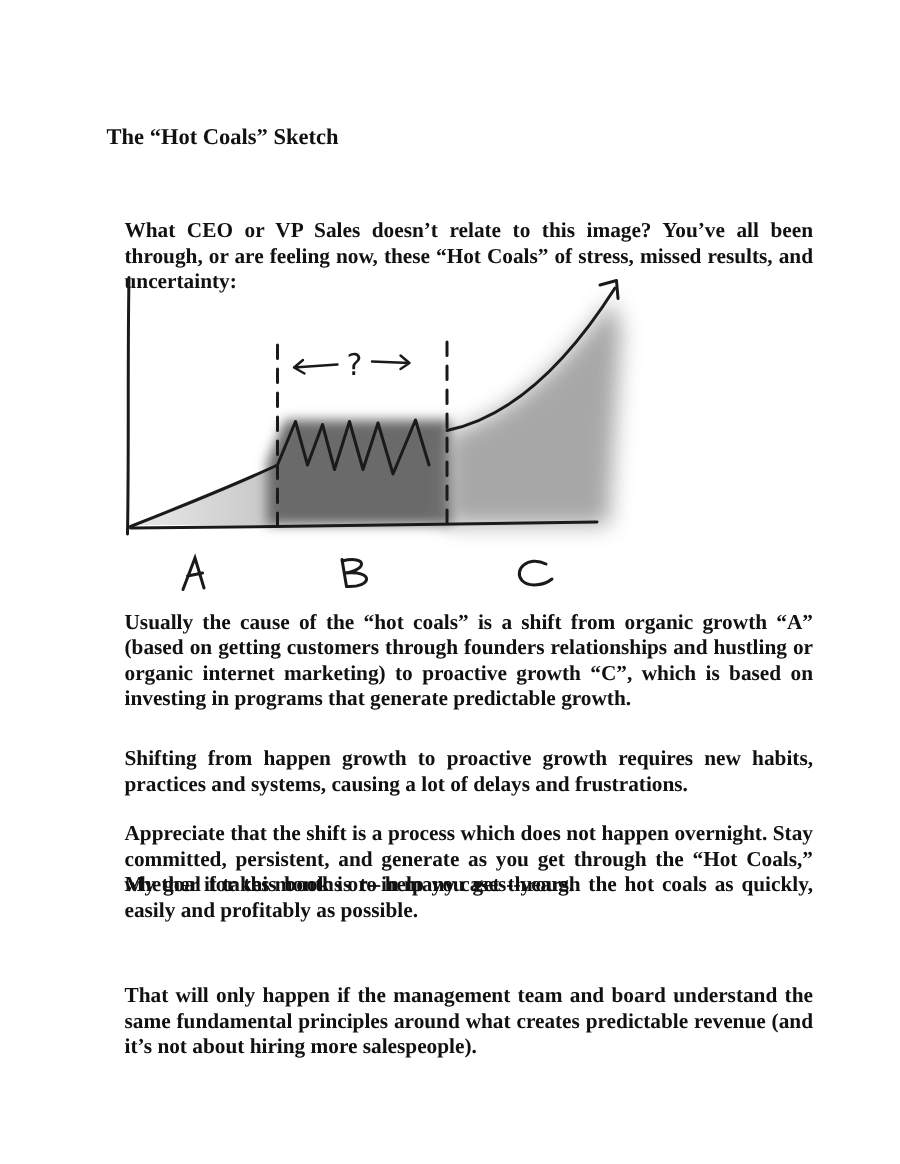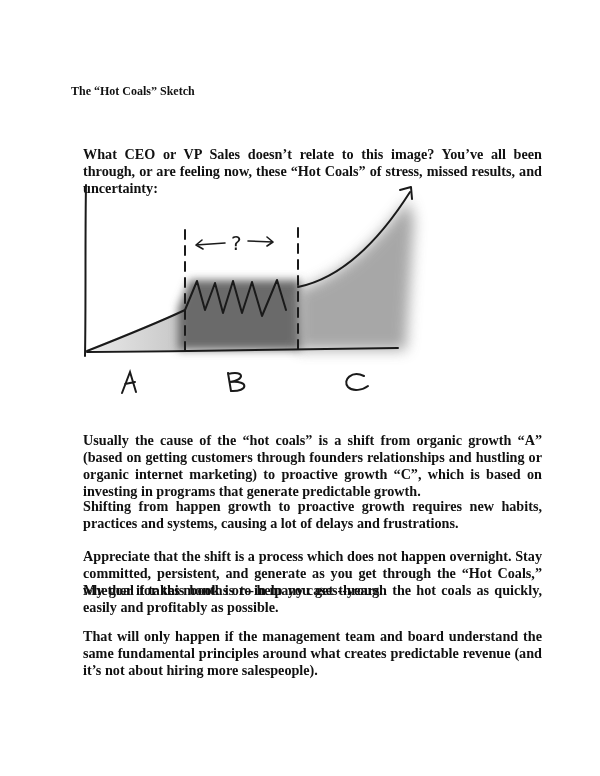--- a/index.html
+++ b/index.html
@@ -1,18 +1,18 @@
 <!DOCTYPE html>
 <html><head>
   <meta charset="utf-8">
   <style>
     html, body { margin: 0; padding: 0; background: #ffffff; }
     body { width: 600px; height: 776px; position: relative; overflow: hidden;
            font-family: "Liberation Serif", serif; color: #111; }
-    .title { position: absolute; left: 71px; top: 84px; font-size: 12px; font-weight: bold; margin: 0; }
+    .title { position: absolute; left: 71px; top: 84px; font-size: 15px; font-weight: bold; margin: 0; }
     .para { position: absolute; left: 71px; width: 459px; font-size: 14.2px; line-height: 17px;
             text-align: justify; margin: 12px; font-weight: bold; }
     #sketch { position: absolute; left: 70px; top: 180px; width: 360px; height: 220px; }
   </style>
 </head>
 <body>
 
 <h1 class="title">The “Hot Coals” Sketch</h1>
 
 <p class="para" style="top:134px;">What CEO or VP Sales doesn’t relate to this image? You’ve all been through, or are feeling now, these “Hot Coals” of stress, missed results, and uncertainty:</p>
@@ -64,17 +64,17 @@
   <g font-family="DejaVu Sans, sans-serif" fill="none" stroke="#1a1a1a" stroke-width="2" stroke-linecap="round">
 
     <path d="M52,213 L60,192 L66,212 M55,204 L65,202"></path>
 
     <path d="M158,193 L161,211 M158,194 C175,190 175,200 160,202 C180,200 178,212 161,211"></path>
 
     <path d="M294,196 C282,190 272,200 278,207 C283,212 293,210 298,206"></path>
   </g>
 </svg>
 
-<p class="para" style="top:420px;">Usually the cause of the “hot coals” is a shift from organic growth “A” (based on getting customers through founders relationships and hustling or organic internet marketing) to proactive growth “C”, which is based on investing in programs that generate predictable growth.</p>
+<p class="para" style="top:395px;">Usually the cause of the “hot coals” is a shift from organic growth “A” (based on getting customers through founders relationships and hustling or organic internet marketing) to proactive growth “C”, which is based on investing in programs that generate predictable growth.</p>
 <p class="para" style="top:486px;">Shifting from happen growth to proactive growth requires new habits, practices and systems, causing a lot of delays and frustrations.</p>
 <p class="para" style="top:536px;">Appreciate that the shift is a process which does not happen overnight. Stay committed, persistent, and generate as you get through the “Hot Coals,” whether it takes months or--in many cases--years.</p>
 <p class="para" style="top:570px;">My goal for this book is to help you get through the hot coals as quickly, easily and profitably as possible.</p>
-<p class="para" style="top:616px;">That will only happen if the management team and board understand the same fundamental principles around what creates predictable revenue (and it’s not about hiring more salespeople).</p>
+<p class="para" style="top:644px;">That will only happen if the management team and board understand the same fundamental principles around what creates predictable revenue (and it’s not about hiring more salespeople).</p>
 
 </body></html>

